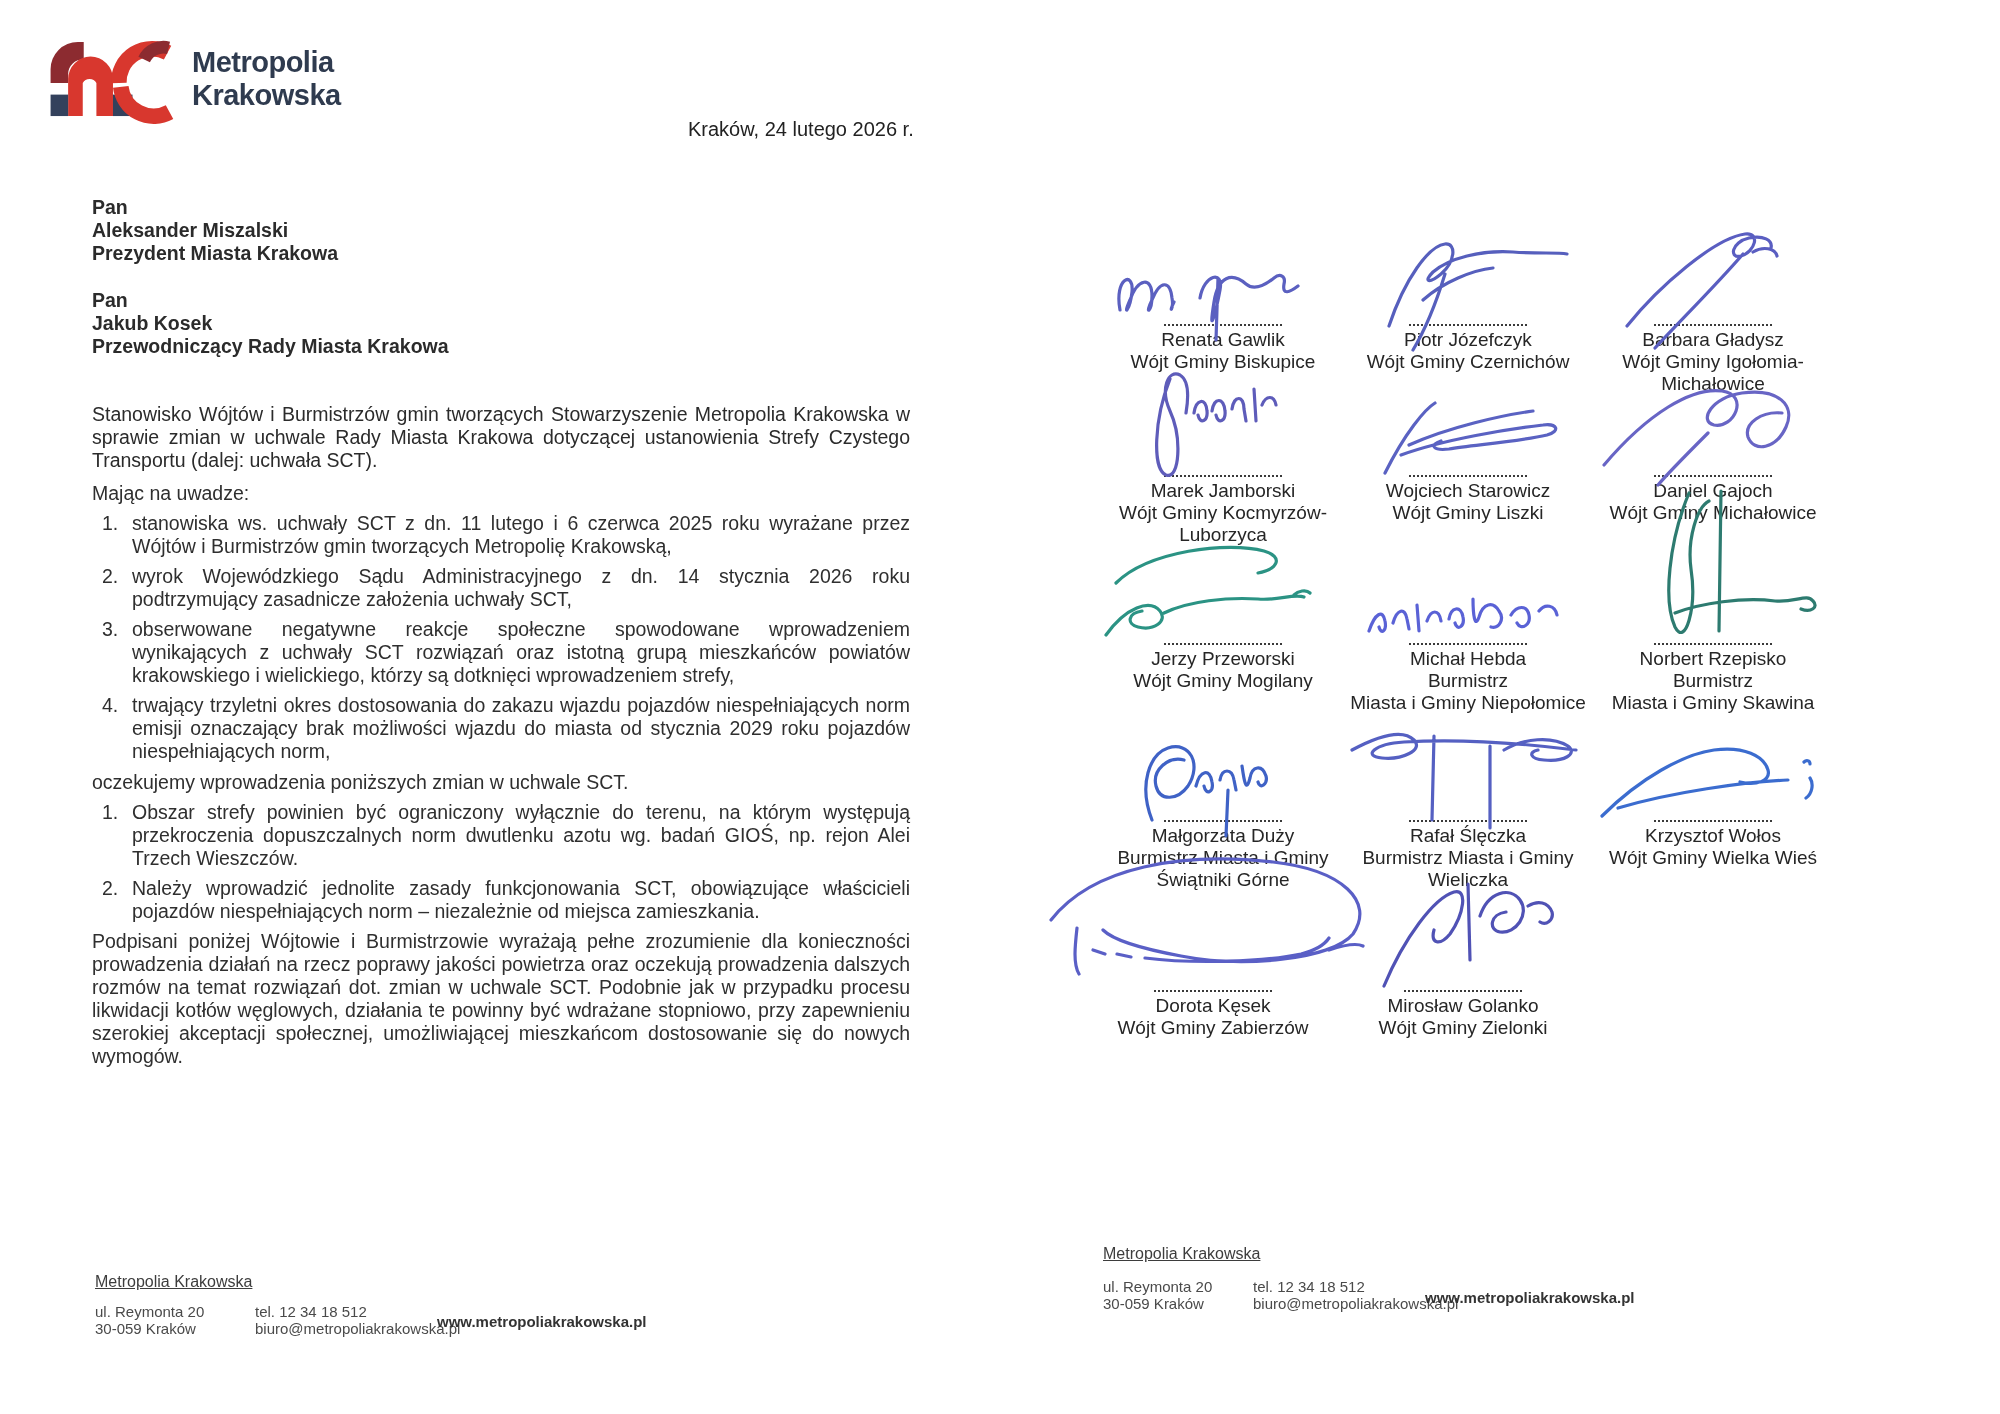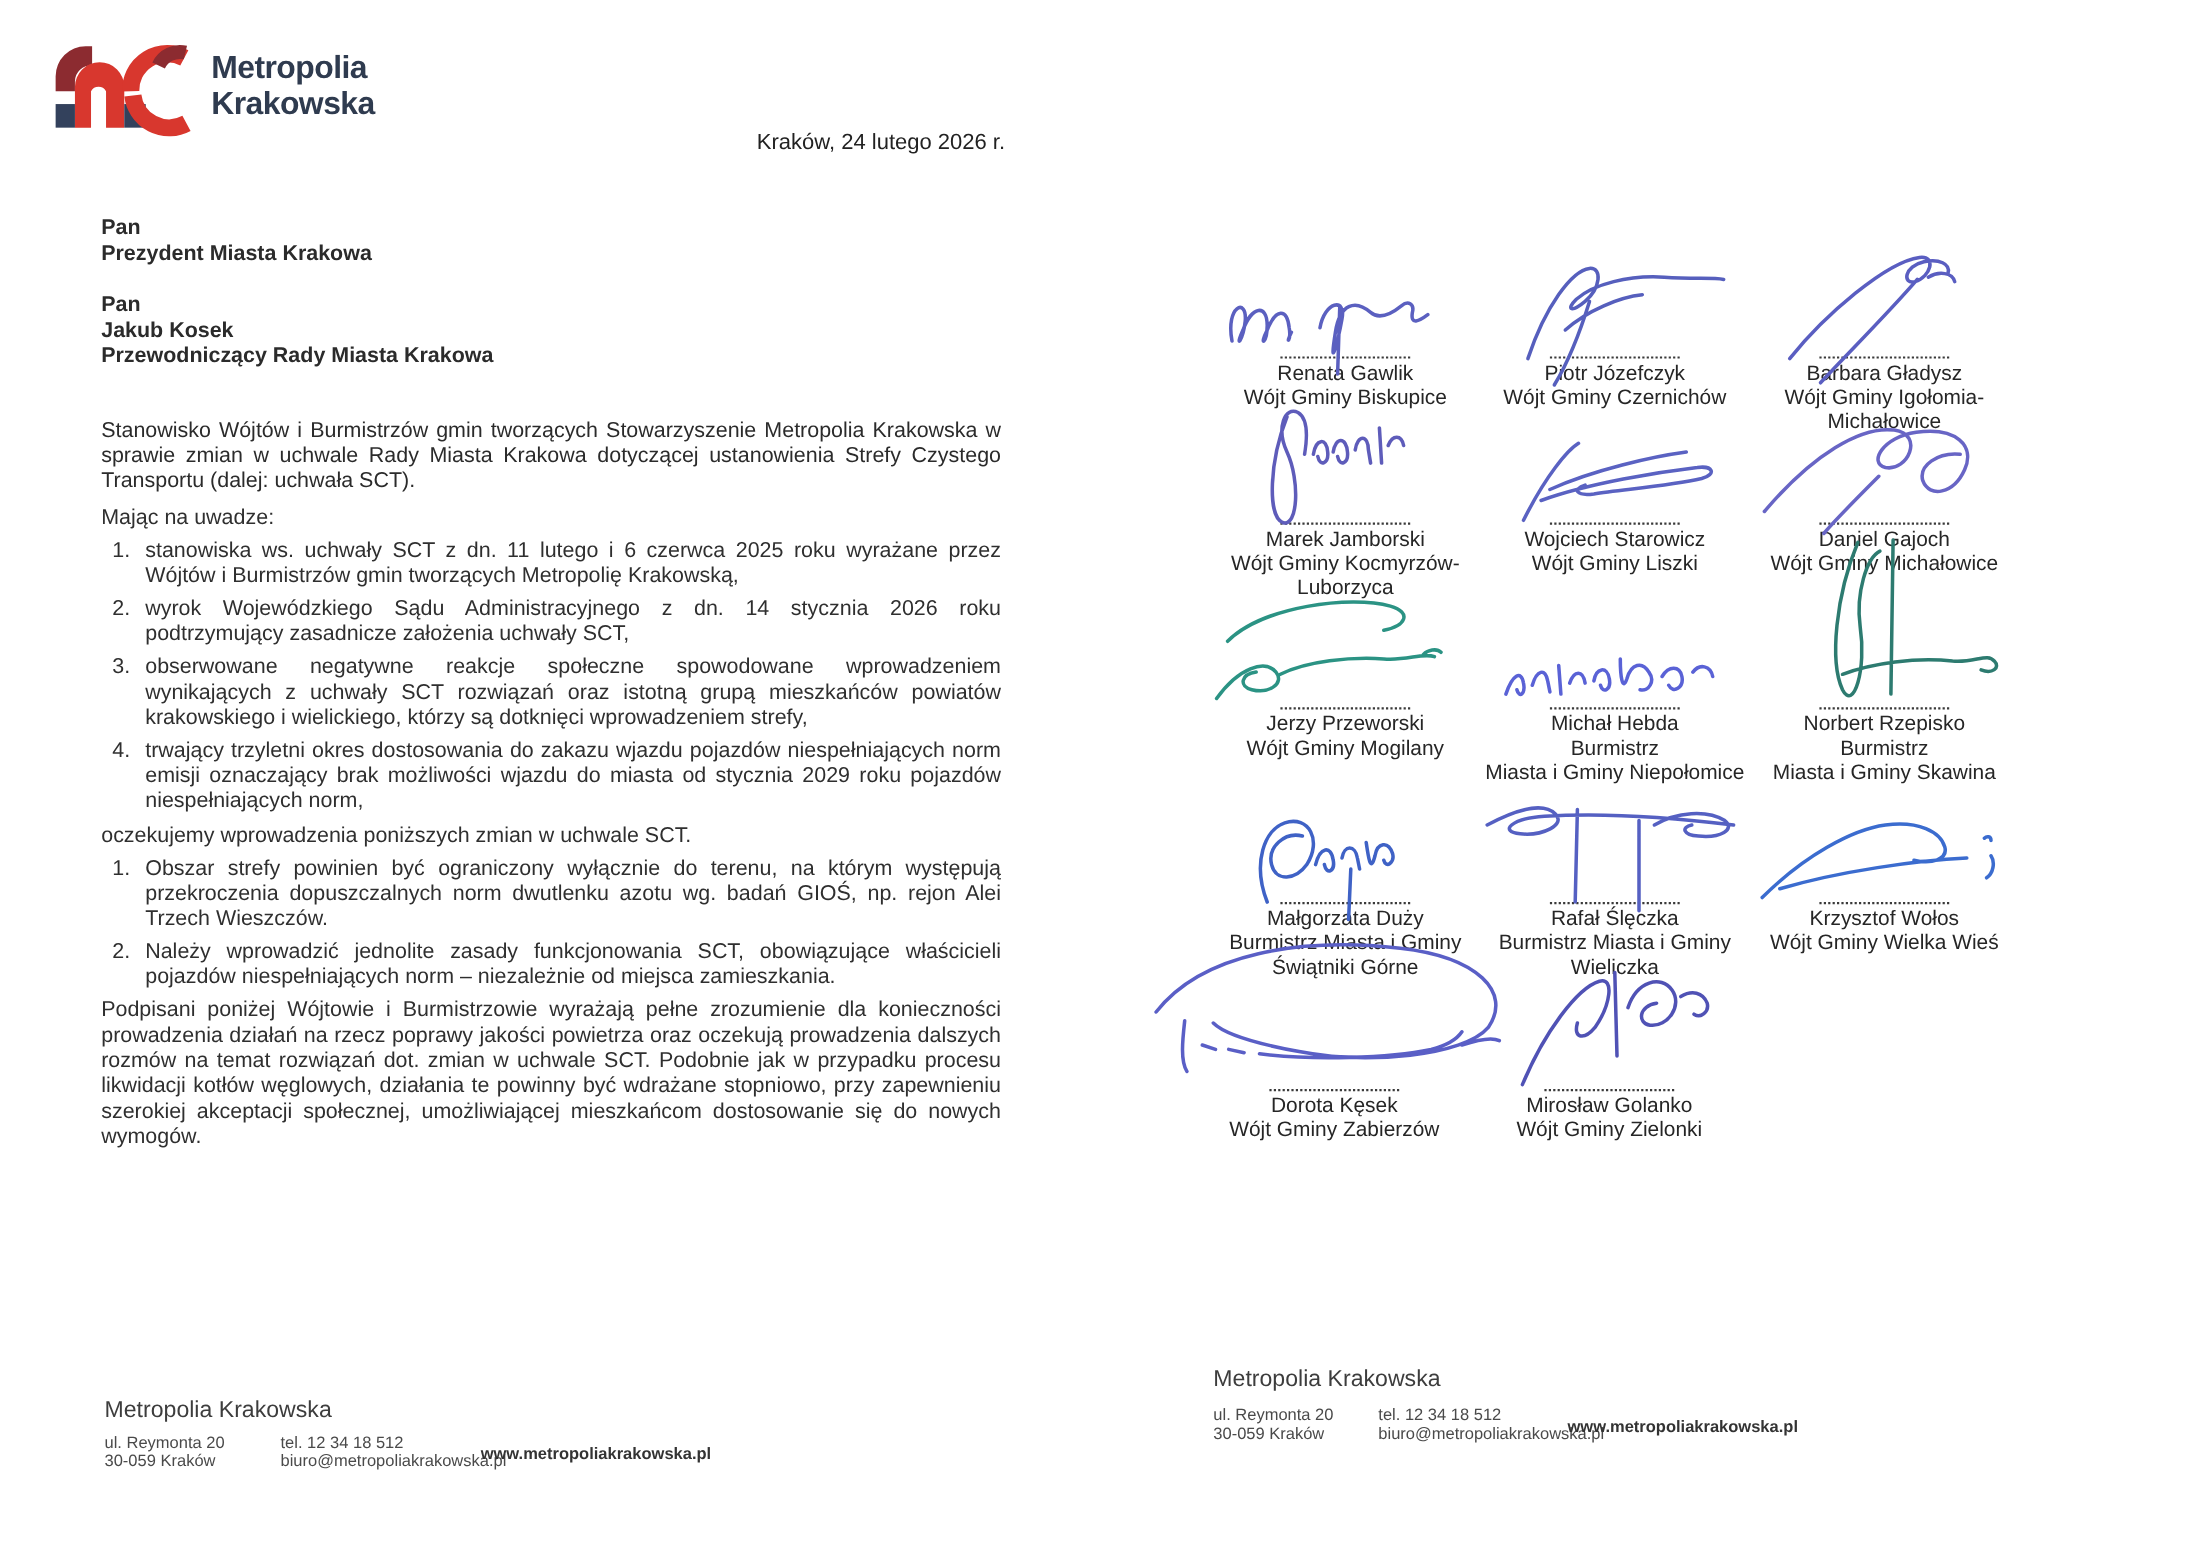--- a/index.html
+++ b/index.html
@@ -23,21 +23,21 @@
   .subject{margin-top:45px;text-align:justify;color:#2b2b2b;}
   .having{margin-top:10px;}
   .li{display:flex;margin-top:7px;}
   .li-num{flex:0 0 30px;margin-left:10px;}
   .li-text{flex:1;text-align:justify;}
   .expectation{margin-top:8px;}
   .closing{margin-top:7px;text-align:justify;}
 
   
   .foot{position:absolute;font-size:15px;color:#4a4a4a;line-height:17px;}
-  .foot-org{font-size:21px;color:#3d3d3d;}
+  .foot-org{font-size:16px;color:#3d3d3d;text-decoration:underline;}
   .foot-web{font-weight:bold;color:#333;}
 
   
   .sig-block{position:absolute;width:282px;transform:translateX(-50%);text-align:center;padding-top:74px;}
   .sig-svg{position:absolute;left:50%;transform:translateX(-50%);pointer-events:none;}
   .sig-dots{width:118px;margin:0 auto 2px;height:2px;border-bottom:2.4px dotted #3a3a3a;}
   .sig-name{font-size:19px;line-height:22px;color:#262626;margin-top:3px;}
   .sig-title{font-size:19px;line-height:22px;color:#262626;}
   .sig-title:empty{display:none;}
 </style>
@@ -59,20 +59,21 @@
     <div data-name="organization-name-line2">Krakowska</div>
   </div>
 </div>
 
 <div class="dateline" data-name="date-line">Kraków, 24 lutego 2026 r.</div>
 
 <div class="letter-body" data-name="letter-body">
 
   <div class="addr" data-name="recipient-block-1">
     <div data-name="recipient-salutation">Pan</div>
+    <div data-name="recipient-name">Aleksander Miszalski</div>
     <div data-name="recipient-title">Prezydent Miasta Krakowa</div>
   </div>
 
   <div class="addr" data-name="recipient-block-2">
     <div data-name="recipient-salutation">Pan</div>
     <div data-name="recipient-name">Jakub Kosek</div>
     <div data-name="recipient-title">Przewodniczący Rady Miasta Krakowa</div>
   </div>
 
   <div class="subject" data-name="letter-subject">Stanowisko Wójtów i Burmistrzów gmin tworzących Stowarzyszenie Metropolia Krakowska w sprawie zmian w uchwale Rady Miasta Krakowa dotyczącej ustanowienia Strefy Czystego Transportu (dalej: uchwała SCT).</div>

